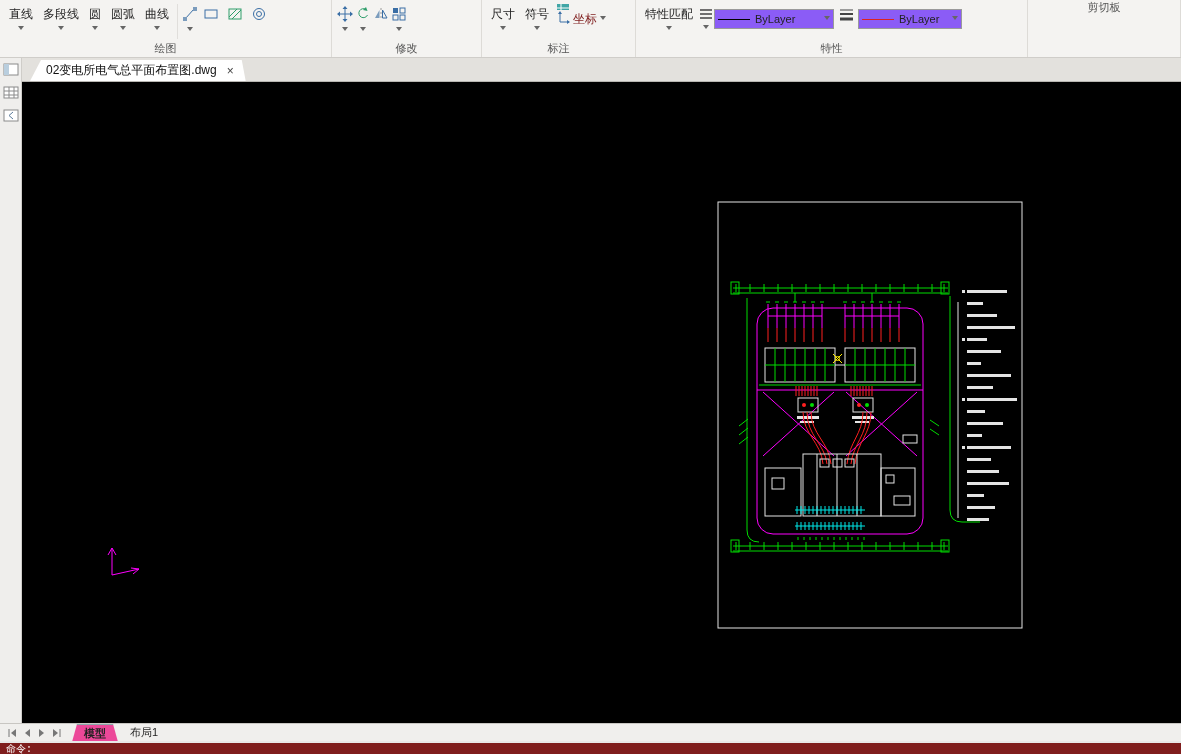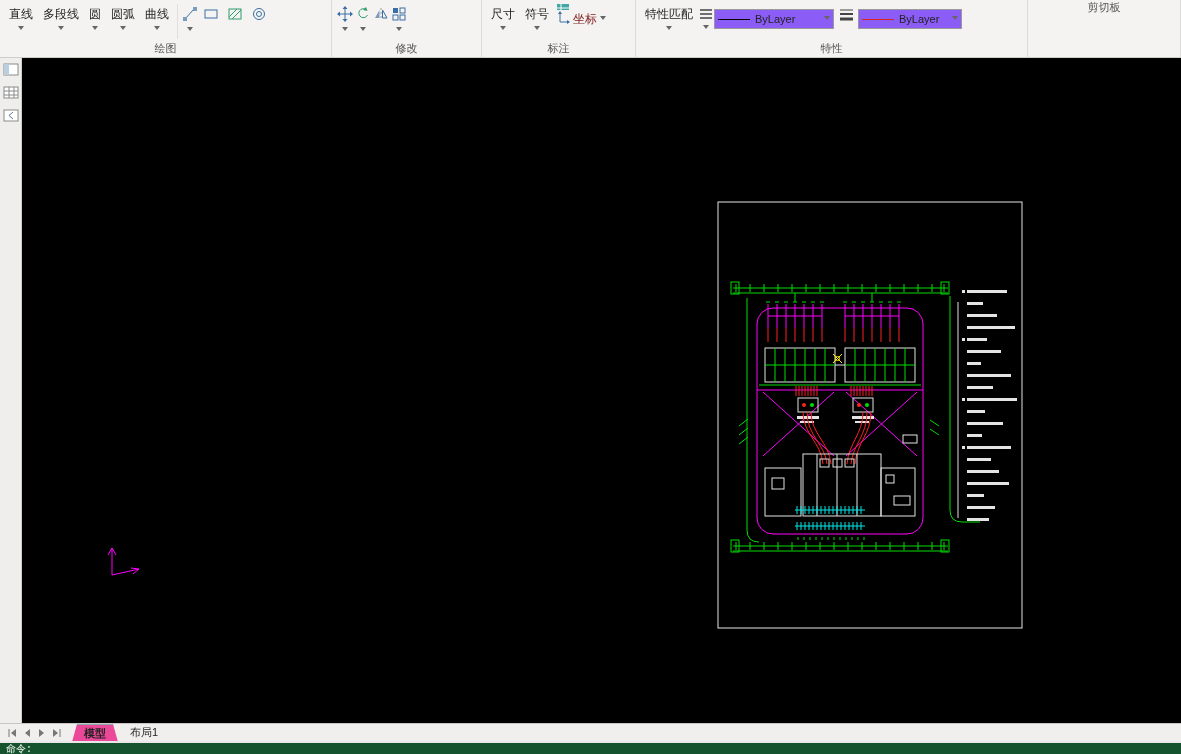--- a/index.html
+++ b/index.html
@@ -58,21 +58,21 @@
   
   .layoutbar{position:absolute;left:0;right:0;bottom:13px;height:18px;background:#f0efed;border-top:1px solid #c8c6c2;
              display:flex;align-items:center;font-size:11px;box-sizing:border-box;padding-left:4px;}
   .navbtn{width:15px;height:14px;display:flex;align-items:center;justify-content:center;}
   .ltabs{display:flex;margin-left:8px;height:100%;}
   .ltab{display:flex;align-items:center;padding:0 12px;color:#222;height:100%;
         clip-path:polygon(5px 0,calc(100% - 5px) 0,100% 100%,0 100%);}
   .ltab.active{background:#ec4899;font-weight:bold;border-top:1px solid #8aa;}
 
   
-  .cmdbar{position:absolute;left:0;right:0;bottom:0;height:13px;background:#14532d;border-top:2px solid #e8e8e8;
+  .cmdbar{position:absolute;left:0;right:0;bottom:0;height:13px;background:#7f1d1d;border-top:2px solid #e8e8e8;
           color:#fff;font-size:10px;display:flex;align-items:center;padding-left:6px;box-sizing:border-box;
           font-family:"Liberation Mono","DejaVu Sans Mono",monospace;}
 </style>
 </head>
 <body>
 
 <div class="app">
 
   <div class="ribbon">
 
@@ -247,20 +247,26 @@
         </div>
       </div>
       <div class="g-label">特性</div>
     </div>
 
     <div class="rgroup g-clip">
       <div class="g-label">剪切板</div>
     </div>
   </div>
 
+  <div class="tabbar">
+    <div class="filetab">
+      <span>02变电所电气总平面布置图.dwg</span>
+      <span class="close">×</span>
+    </div>
+  </div>
 
   <div class="leftbar">
     <span>
       <svg width="16" height="13" viewBox="0 0 16 13">
           <rect x="1" y="1" width="14" height="11" stroke="#8a8a8a" fill="#fff"></rect>
           <rect x="1" y="1" width="5" height="11" fill="#b9cede"></rect>
         </svg>
     </span>
     <span>
       <svg width="16" height="13" viewBox="0 0 16 13">

